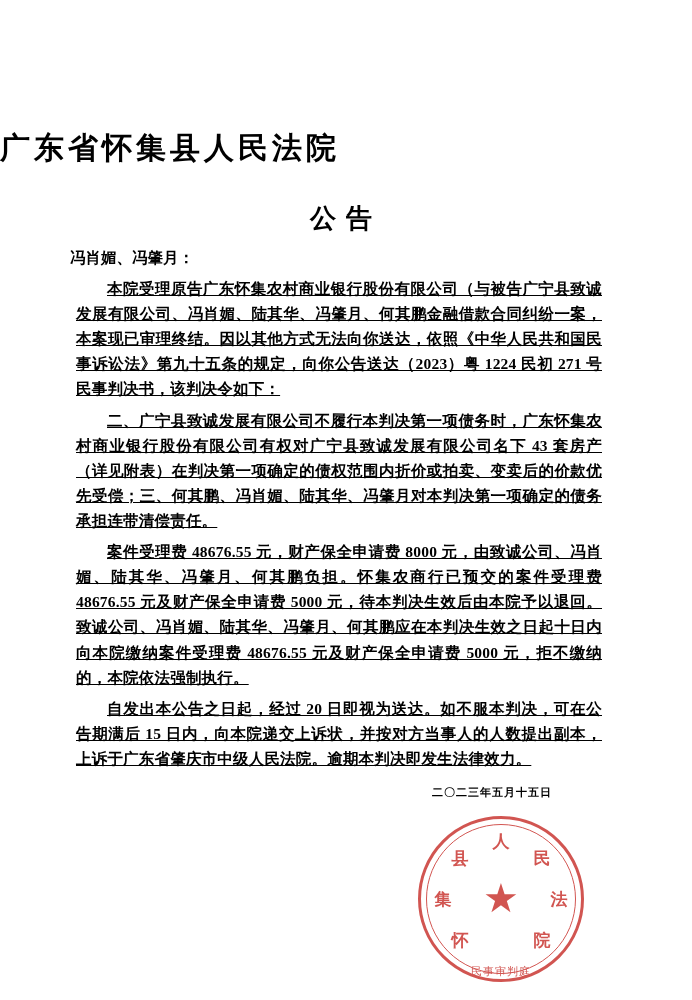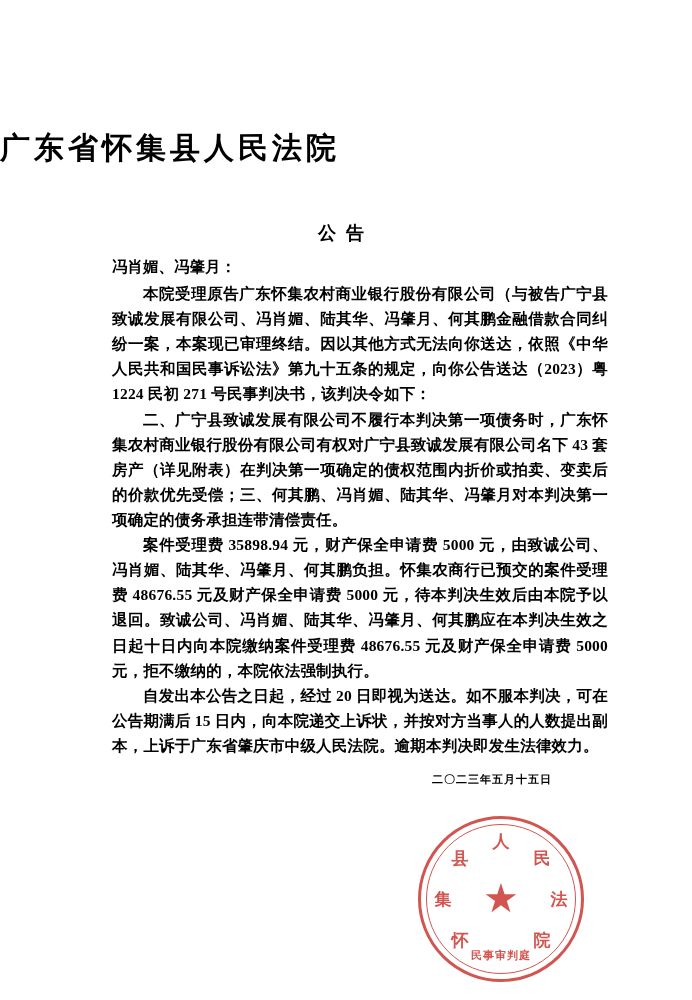--- a/index.html
+++ b/index.html
@@ -25,53 +25,54 @@
   .court-title {
     text-align: left;
     font-size: 30px;
     font-weight: bold;
     letter-spacing: 4px;
     margin-top: 128px;
     font-family: Liberation Sans, sans-serif;
   }
   .doc-type {
     text-align: center;
-    font-size: 18px;
+    font-size: 26px;
     font-weight: bold;
     letter-spacing: 10px;
-    margin-top: 52px;
+    margin-top: 32px;
     font-family: "DejaVu Serif", "Liberation Serif", serif;
   }
   .case-number {
     text-align: right;
     font-size: 15.5px;
     font-weight: bold;
     margin-top: 40px;
     padding-right: 96px;
     letter-spacing: 0.5px;
   }
   .body-wrap {
-    padding: 0 84px 0 112px;
+    padding: 0 84px 0 70px;
     margin-top: 10px;
   }
   .recipients {
     font-size: 15.5px;
     font-weight: bold;
     line-height: 1.55;
     margin-bottom: 2px;
   }
   p.para {
     font-size: 15.5px;
     font-weight: bold;
     line-height: 1.62;
-    margin: 0;
+    margin: 6px;
     text-indent: 2em;
     text-align: justify;
     text-justify: inter-ideograph;
     letter-spacing: 0.2px;
+    text-decoration: underline;
   }
   .underline {
     text-decoration: underline;
   }
   .date-line {
     margin-top: 14px;
     text-align: right;
     padding-right: 56px;
     font-size: 11px;
     font-weight: bold;
@@ -122,25 +123,25 @@
     color: #c8302b;
     font-size: 17px;
     font-weight: bold;
     text-align: center;
     line-height: 20px;
     font-family: "DejaVu Serif", "Liberation Serif", serif;
   }
   .seal-bottom {
     position: absolute;
     left: 50%;
-    bottom: 16px;
+    bottom: 0;
     transform: translateX(-50%);
     color: #c8302b;
     font-size: 11px;
-    font-weight: bold;
+    font-weight: normal;
     letter-spacing: 1px;
     white-space: nowrap;
   }
 </style>
 </head>
 <body>
 
 <div class="page">
 
   <div class="court-title">广东省怀集县人民法院</div>
@@ -150,21 +151,21 @@
 
   <div class="body-wrap">
 
     <div class="recipients">冯肖媚、冯肇月：</div>
 
     <p class="para">本院受理原告广东怀集农村商业银行股份有限公司（与被告广宁县致诚发展有限公司、冯肖媚、陆其华、冯肇月、何其鹏金融借款合同纠纷一案，本案现已审理终结。因以其他方式无法向你送达，依照《中华人民共和国民事诉讼法》第九十五条的规定，向你公告送达（2023）粤 1224 民初 271 号民事判决书，该判决令如下：</p>
 
 
     <p class="para">二、广宁县致诚发展有限公司不履行本判决第一项债务时，广东怀集农村商业银行股份有限公司有权对广宁县致诚发展有限公司名下 43 套房产（详见附表）在判决第一项确定的债权范围内折价或拍卖、变卖后的价款优先受偿；三、何其鹏、冯肖媚、陆其华、冯肇月对本判决第一项确定的债务承担连带清偿责任。</p>
 
-    <p class="para">案件受理费 35898.94 元，财产保全申请费 5000 元，由致诚公司、冯肖媚、陆其华、冯肇月、何其鹏负担。怀集农商行已预交的案件受理费 48676.55 元及财产保全申请费 5000 元，待本判决生效后由本院予以退回。致诚公司、冯肖媚、陆其华、冯肇月、何其鹏应在本判决生效之日起十日内向本院缴纳案件受理费 48676.55 元及财产保全申请费 5000 元，拒不缴纳的，本院依法强制执行。</p>
+    <p class="para">案件受理费 48676.55 元，财产保全申请费 8000 元，由致诚公司、冯肖媚、陆其华、冯肇月、何其鹏负担。怀集农商行已预交的案件受理费 48676.55 元及财产保全申请费 5000 元，待本判决生效后由本院予以退回。致诚公司、冯肖媚、陆其华、冯肇月、何其鹏应在本判决生效之日起十日内向本院缴纳案件受理费 48676.55 元及财产保全申请费 5000 元，拒不缴纳的，本院依法强制执行。</p>
 
     <p class="para">自发出本公告之日起，经过 20 日即视为送达。如不服本判决，可在公告期满后 15 日内，向本院递交上诉状，并按对方当事人的人数提出副本，上诉于广东省肇庆市中级人民法院。逾期本判决即发生法律效力。</p>
 
     <div class="date-line">二〇二三年五月十五日</div>
 
   </div>
 
   <div class="seal">
     <div class="seal-inner"></div>
     <div class="seal-text" id="seal-ring">

